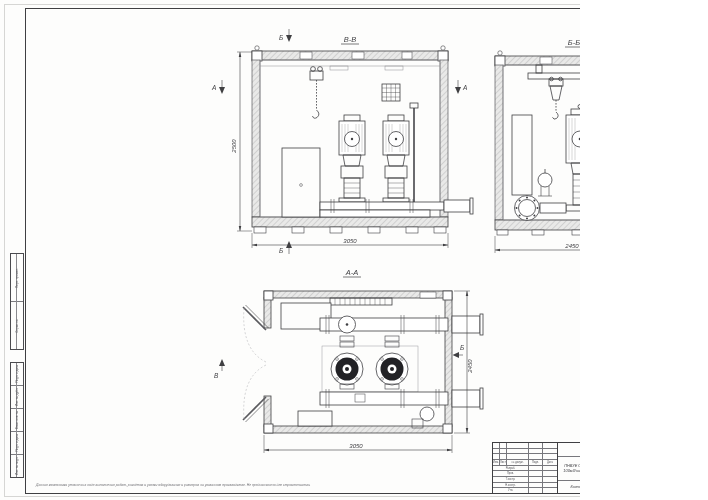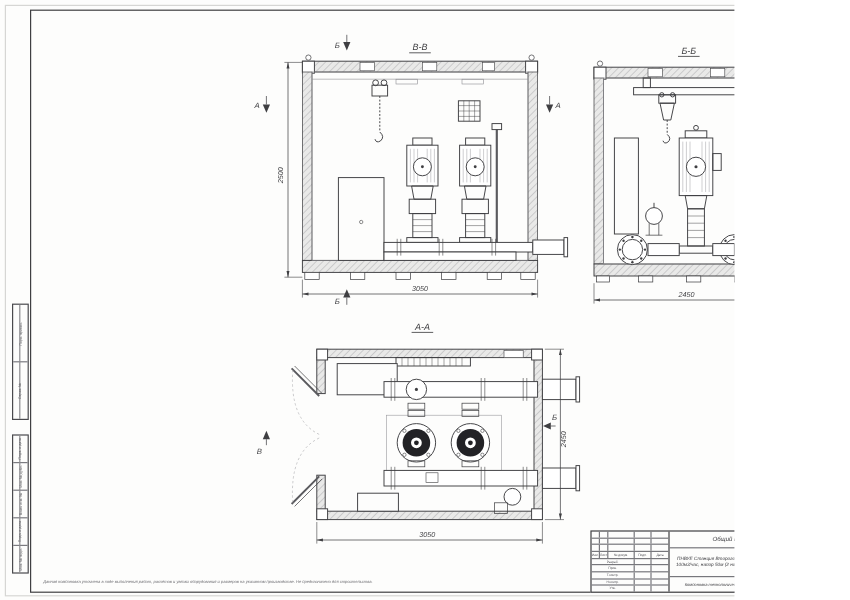--- a/index.html
+++ b/index.html
@@ -1,17 +1,17 @@
 <!DOCTYPE html>
 <html><head>
 <meta charset="utf-8">
 <style>
   html,body{margin:0;padding:0;background:#ffffff;}
   body{width:708px;height:500px;font-family:"Liberation Sans",sans-serif;}
-  .sheet{position:absolute;left:0;top:0;width:580px;height:500px;background:#fdfdfc;overflow:hidden;padding-left:32px;}
+  .sheet{position:absolute;left:0;top:0;width:580px;height:500px;background:#fdfdfc;overflow:hidden;}
   .sheet-edge{position:absolute;left:4px;top:4px;width:699px;height:491px;border:1px solid #d6d6d4;}
   .frame{position:absolute;left:25px;top:8px;width:676px;height:486px;border:1.2px solid #3f3f42;box-sizing:border-box;}
   .drawing-svg{position:absolute;left:0;top:0;}
   
   .sstamp{position:absolute;width:14px;border:0.8px solid #4a4a4e;box-sizing:border-box;display:flex;flex-direction:column;background:#fdfdfc;}
   .sstamp .cell{flex:1;border-bottom:0.5px solid #7b7b80;display:flex;align-items:center;justify-content:center;overflow:hidden;}
   .sstamp .cell:last-child{border-bottom:none;}
   .sstamp .cell span{transform:rotate(-90deg);font-size:3px;color:#5a5a5e;white-space:nowrap;}
   .sstamp .inner-line{position:absolute;top:0;bottom:0;left:5px;border-left:0.5px solid #8a8a8e;}
   

